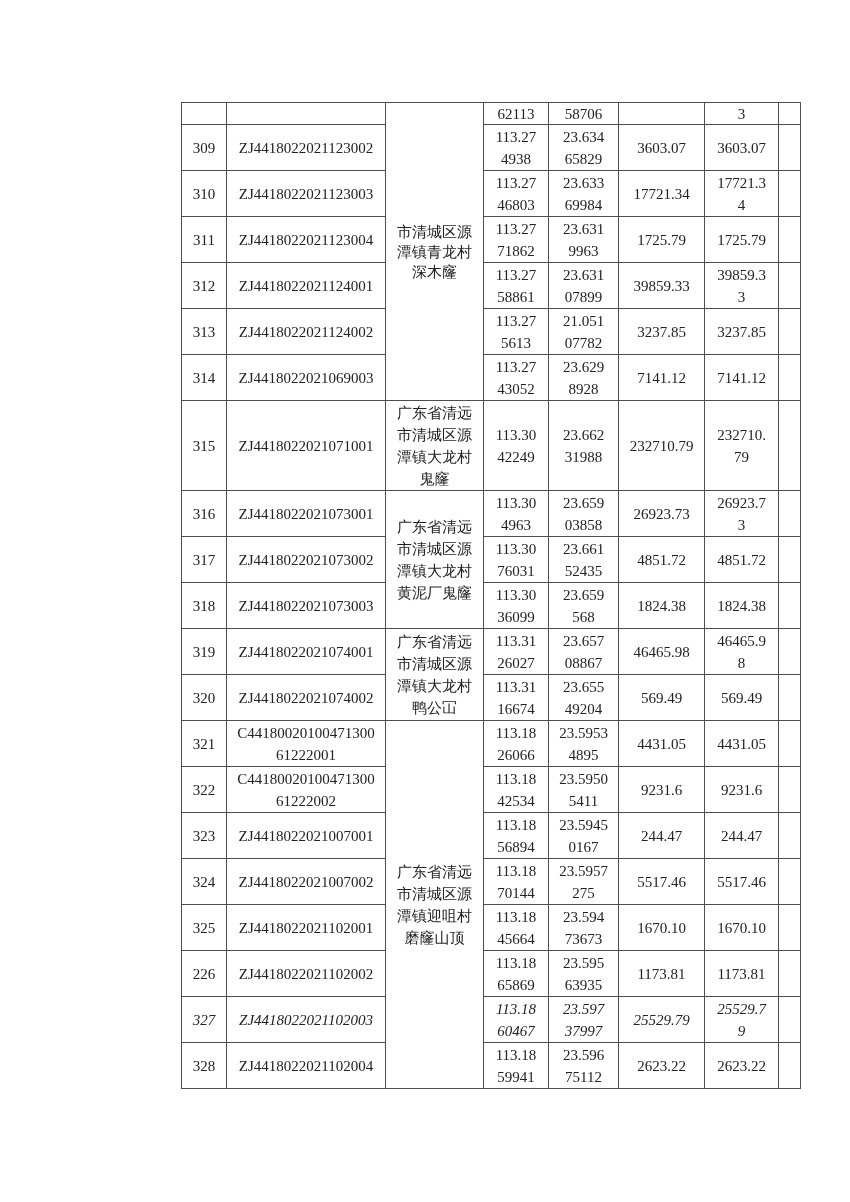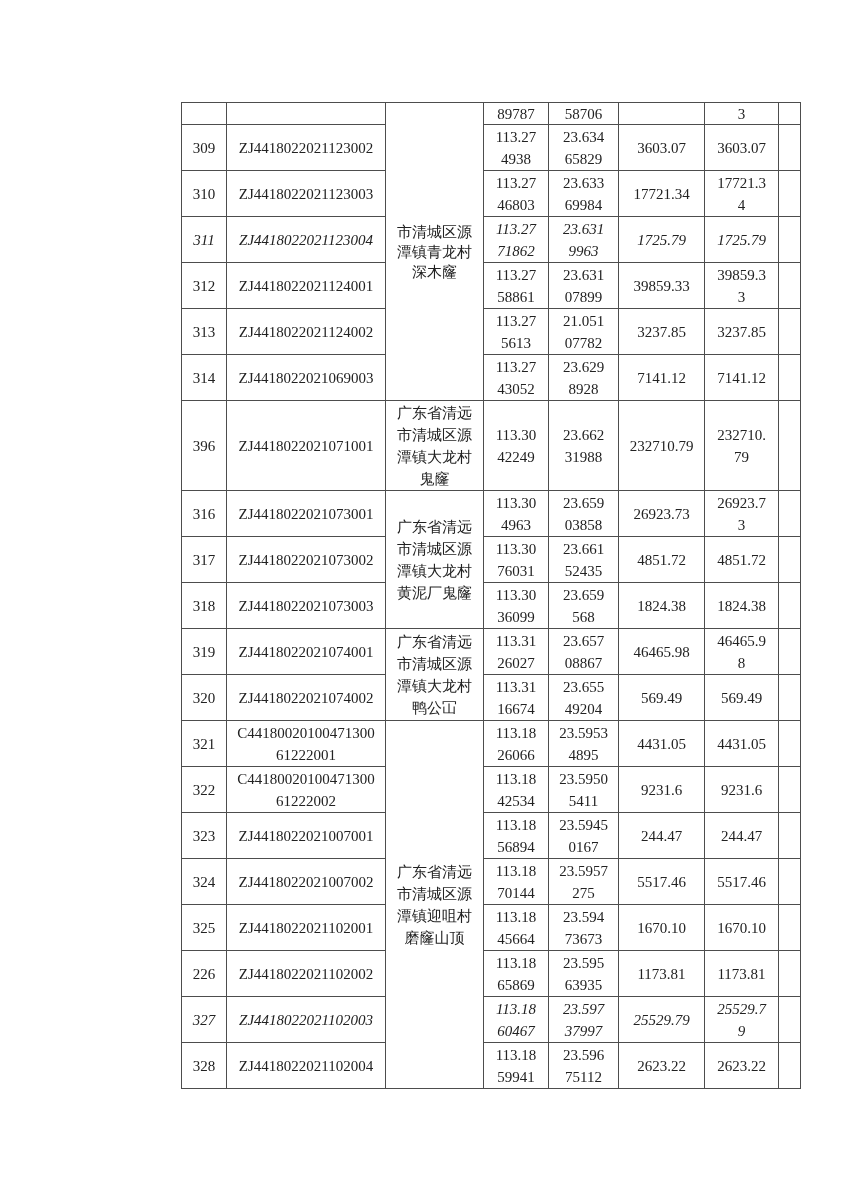--- a/index.html
+++ b/index.html
@@ -52,21 +52,21 @@
       <col style="width:74px">
       <col style="width:22px">
     </colgroup>
     <tbody>
         <tr class="carry-row" style="height: 22px;">
           <td class="col-n"></td>
           <td class="col-id"></td>
           <td class="col-loc v-top" rowspan="7">市清城区源
 潭镇青龙村
 深木窿</td>
-          <td class="col-lon">89787</td>
+          <td class="col-lon">62113</td>
           <td class="col-lat">58706</td>
           <td class="col-a1"></td>
           <td class="col-a2">3</td>
           <td class="col-blank"></td>
         </tr>
         <tr style="height: 46px;">
           <td class="col-n">309</td>
           <td class="col-id">ZJ4418022021123002</td>
           <td class="col-lon">113.27
 4938</td>
@@ -81,21 +81,21 @@
           <td class="col-id">ZJ4418022021123003</td>
           <td class="col-lon">113.27
 46803</td>
           <td class="col-lat">23.633
 69984</td>
           <td class="col-a1">17721.34</td>
           <td class="col-a2">17721.3
 4</td>
           <td class="col-blank"></td>
         </tr>
-        <tr style="height: 46px; font-style: italic;">
+        <tr style="height: 46px;">
           <td class="col-n">311</td>
           <td class="col-id">ZJ4418022021123004</td>
           <td class="col-lon">113.27
 71862</td>
           <td class="col-lat">23.631
 9963</td>
           <td class="col-a1">1725.79</td>
           <td class="col-a2">1725.79</td>
           <td class="col-blank"></td>
         </tr>
@@ -127,21 +127,21 @@
           <td class="col-id">ZJ4418022021069003</td>
           <td class="col-lon">113.27
 43052</td>
           <td class="col-lat">23.629
 8928</td>
           <td class="col-a1">7141.12</td>
           <td class="col-a2">7141.12</td>
           <td class="col-blank"></td>
         </tr>
         <tr style="height: 90px;">
-          <td class="col-n">396</td>
+          <td class="col-n">315</td>
           <td class="col-id">ZJ4418022021071001</td>
           <td class="col-loc" rowspan="1">广东省清远
 市清城区源
 潭镇大龙村
 鬼窿</td>
           <td class="col-lon">113.30
 42249</td>
           <td class="col-lat">23.662
 31988</td>
           <td class="col-a1">232710.79</td>

